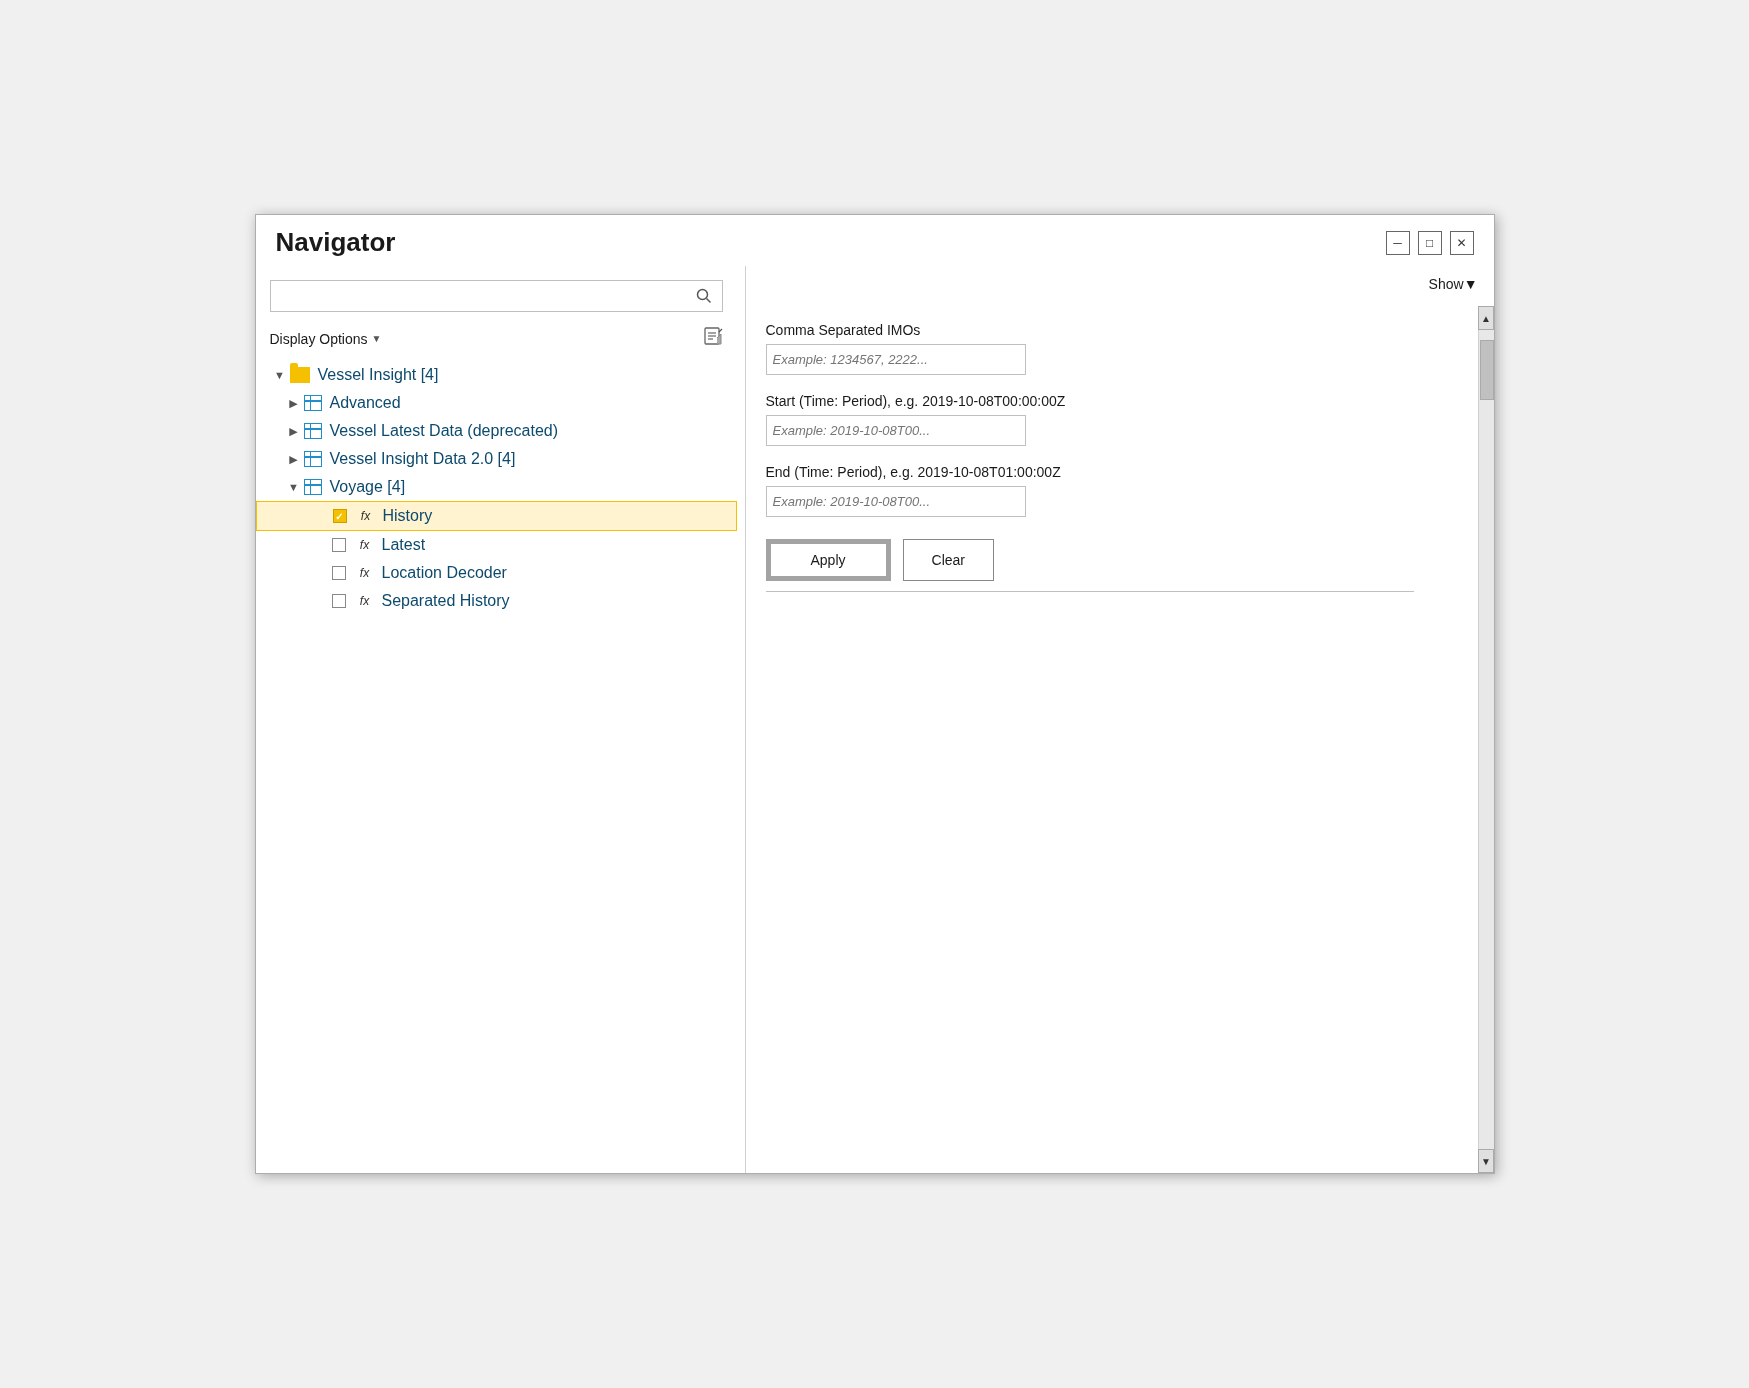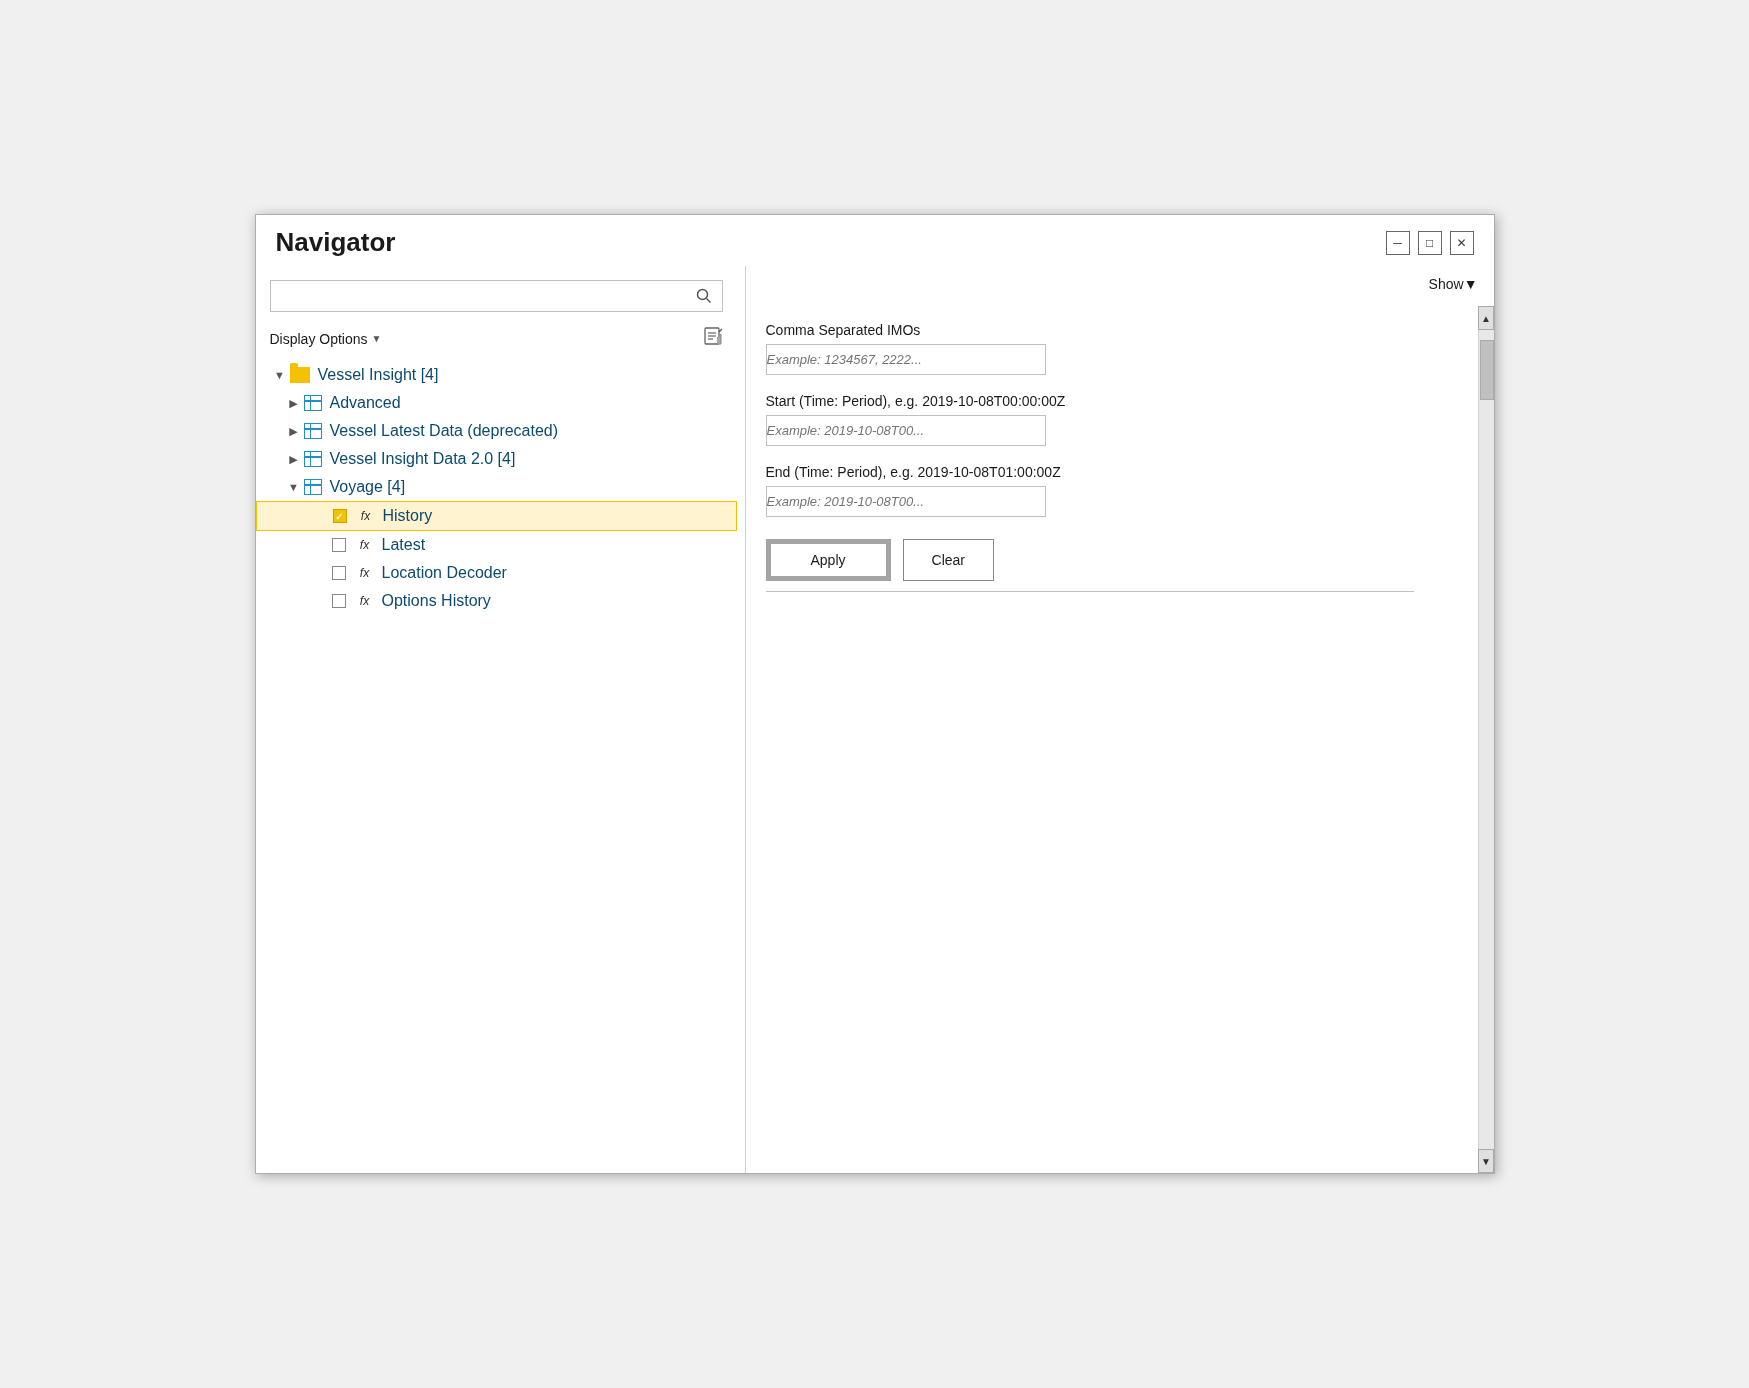--- a/index.html
+++ b/index.html
@@ -306,23 +306,23 @@
     .form-field {
       margin-bottom: 18px;
     }
     .form-label {
       font-size: 14px;
       color: #1a1a1a;
       margin-bottom: 6px;
       display: block;
     }
     .form-input {
-      width: 280px;
+      width: 260px;
       border: 1px solid #c0c0c0;
-      padding: 7px 0;
+      padding: 7px 6px;
       font-size: 13px;
       font-family: inherit;
       color: #a16207;
       font-style: italic;
       background: #fff;
       outline: none;
     }
     .form-buttons {
       display: flex;
       gap: 12px;
@@ -493,21 +493,21 @@
             </span>
           <span class="tree-label">Location Decoder</span>
         </div>
 
         <div class="tree-item tree-indent-3">
           <span class="toggle-arrow"></span>
           <span class="checkbox"></span>
           <span class="fx-icon">
               <i>fx</i>
             </span>
-          <span class="tree-label">Options History</span>
+          <span class="tree-label">Separated History</span>
         </div>
 
       </div>
     </div>
 
     <div class="right-panel">
 
       <div class="right-header">
         <button class="show-btn">
           <span>Show</span>

